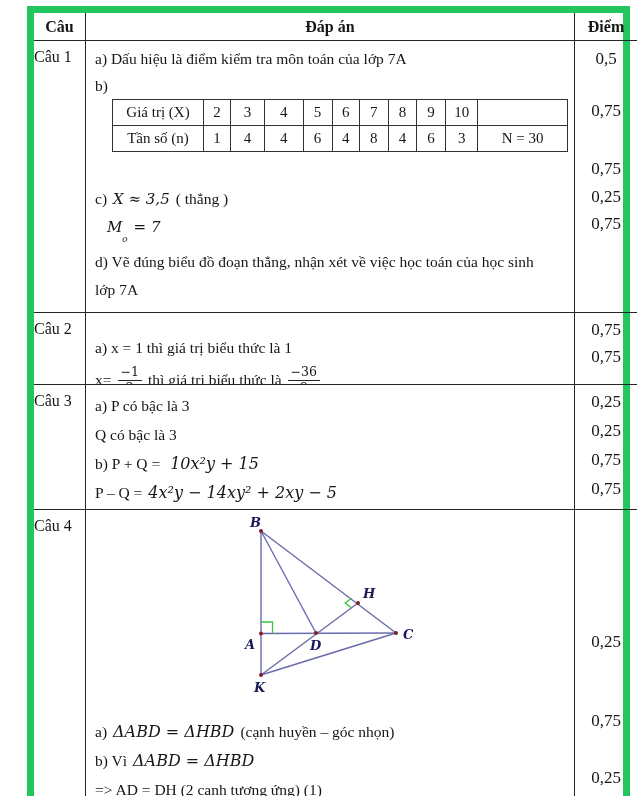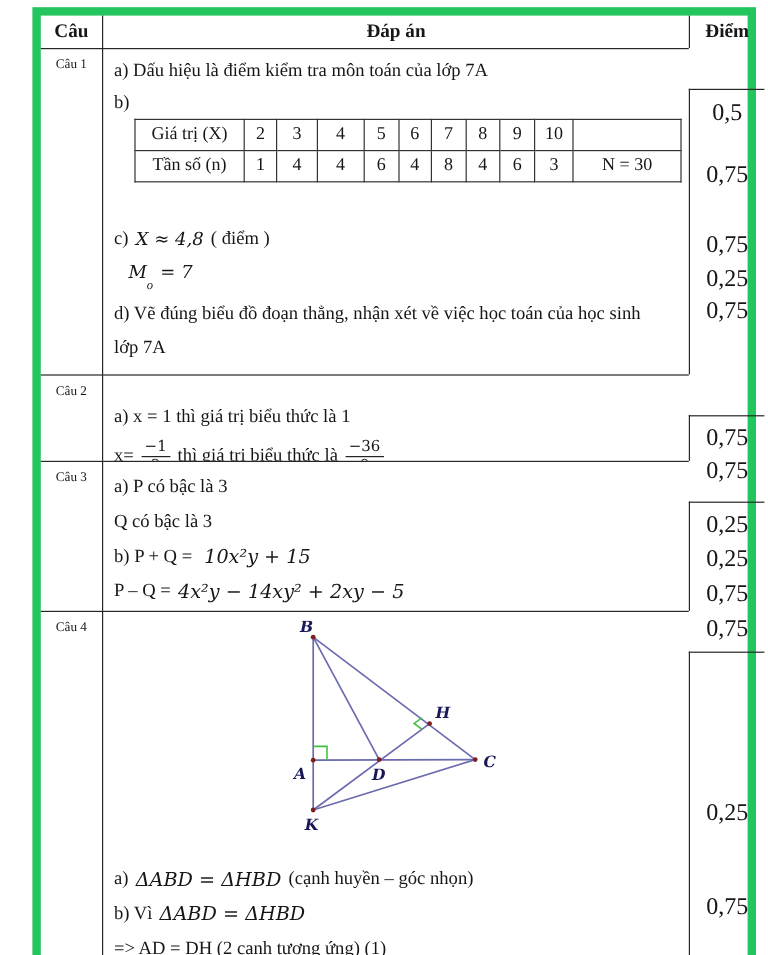--- a/index.html
+++ b/index.html
@@ -13,23 +13,23 @@
     display:grid;
     grid-template-columns:51px 489px 63px;
     grid-template-rows:27px 272px 72px 125px 287px;
     border:7px solid #22c55e;
   }
   .cell { border-left:1px solid #262626; border-top:1px solid #262626; }
   .cell.first-col { border-left:none; }
   .cell.first-row { border-top:none; }
   .hdr { display:flex; align-items:center; justify-content:center;
          font-weight:bold; font-size:16px; }
-  .q-cell { text-align:center; padding-top:7px; font-size:11px; }
+  .q-cell { text-align:left; padding-top:7px; font-size:16px; }
   .a-cell { position:relative; padding:0 6px 0 9px; font-size:15.5px; overflow:hidden; }
-  .s-cell { position:relative; font-size:20px;margin-top:34px; }
+  .s-cell { position:relative; font-size:17px; }
   .score { position:absolute; left:0; width:100%; text-align:center; }
   .ln { display:flex; align-items:center; height:28px; white-space:nowrap; }
   .math { font-family:"DejaVu Serif", serif; font-style:italic; font-size:15px; }
   .gap { margin-left:10px; }
   .gap-sm { margin-left:6px; }
   .sub { font-size:10.5px; font-style:italic; align-self:flex-end; position:relative; top:3px; }
   .frac { display:inline-flex; flex-direction:column; align-items:center;
           font-family:"DejaVu Serif", serif; font-size:12.5px; line-height:1.15;
           margin:0 6px; vertical-align:middle; }
   .frac .num { border-bottom:1px solid #222; padding:0 3px 0 3px; }
@@ -95,22 +95,22 @@
           <td>8</td>
           <td>4</td>
           <td>6</td>
           <td>3</td>
           <td>N = 30</td>
         </tr>
       </tbody>
         </table>
       <div class="ln" style="margin-top:33px;">
         <span>c)</span>
-        <span class="math gap-sm">X ≈ 4,8</span>
-        <span class="gap-sm">( điểm )</span>
+        <span class="math gap-sm">X ≈ 3,5</span>
+        <span class="gap-sm">( thẳng )</span>
       </div>
       <div class="ln" style="padding-left:12px;">
         <span class="math">M</span>
         <span class="sub">o</span>
         <span class="math gap-sm">= 7</span>
       </div>
       <div class="ln" style="margin-top:7px;">d) Vẽ đúng biểu đồ đoạn thẳng, nhận xét về việc học toán của học sinh</div>
       <div class="ln">lớp 7A</div>
     </div>
     <div class="cell s-cell">

